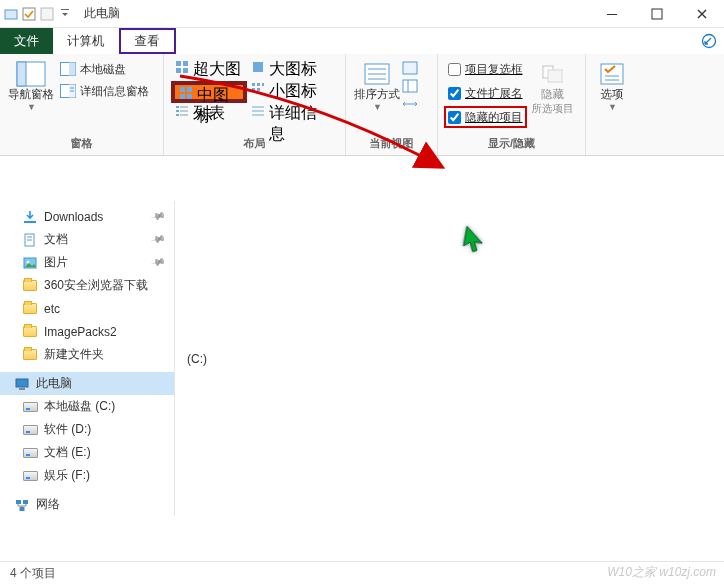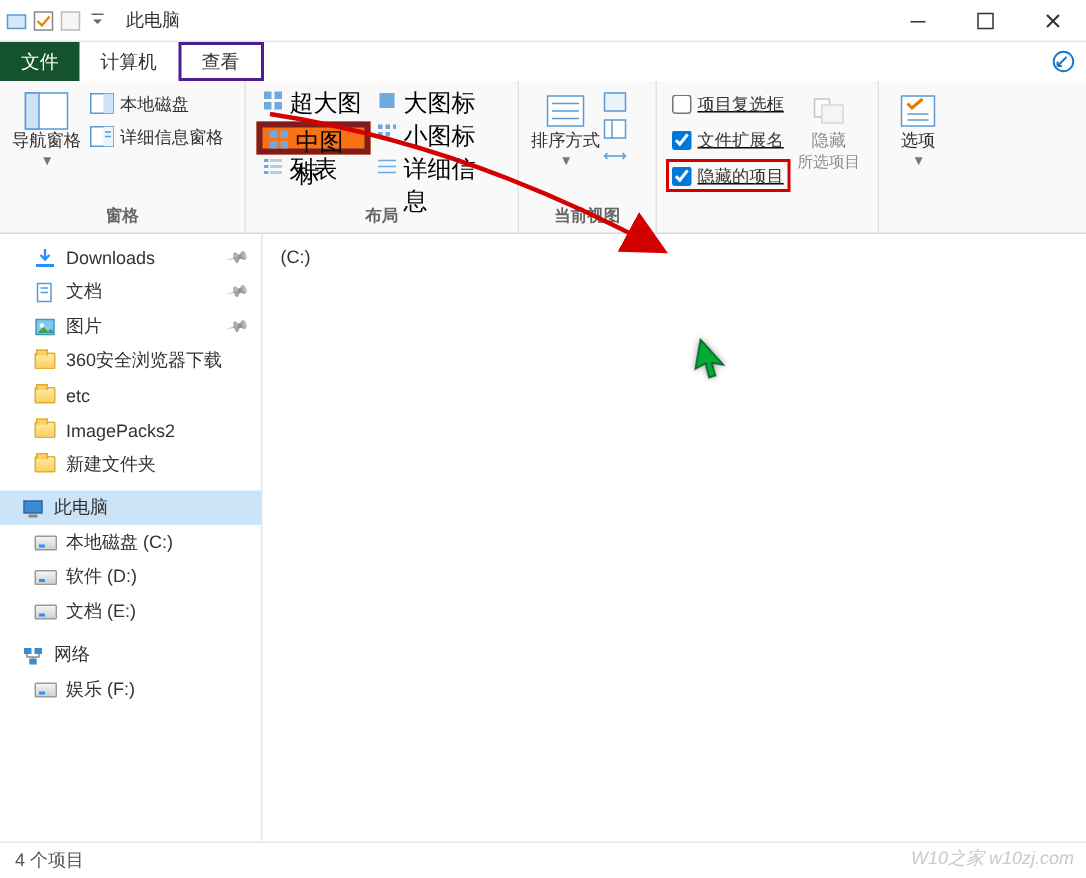--- a/index.html
+++ b/index.html
@@ -32,21 +32,21 @@
 .lay-grid { display: grid; grid-template-columns: repeat(2, 76px); grid-auto-rows: 22px; border: 1px solid transparent; }
 .laycell { display: flex; align-items: flex-start; gap: 3px; padding: 0 3px; font-size: 16px; }
 .laycell.sel { border: 4px solid #7f1d1d; background: #f97316; }
 
 .checks { display: flex; flex-direction: column; gap: 2px; text-decoration: underline; }
 .checks .smrow input { accent-color: #0078d7; }
 .checks .smrow.hl { border: 2px solid #d40000; padding: 0 2px; height: 22px; }
 
 .arrow-svg { position: absolute; left: 170px; top: 12px; width: 290px; height: 120px; pointer-events: none; z-index: 10; }
 
-.body-area { display: flex; height: calc(585px - 28px - 26px - 102px - 24px); }
+.body-area { display: flex; height: calc(585px - 28px - 26px - 102px - 24px); align-items: center; }
 .sidebar { width: 175px; border-right: 1px solid #e5e5e5; padding-top: 4px; overflow: hidden; }
 .sbitem { display: flex; align-items: center; height: 23px; padding-left: 22px; gap: 6px; font-size: 12px; color: #333; white-space: nowrap; position: relative; }
 .sbitem.pin::after { content: "📌"; position: absolute; right: 10px; font-size: 10px; opacity: .6; transform: rotate(30deg); filter: grayscale(1); }
 .sbitem.sel { background: #cce4f7; }
 .sbitem.top { padding-left: 14px; }
 .sbico { width: 16px; height: 16px; display: flex; align-items: center; justify-content: center; flex-shrink: 0; }
 .folder-ico { background: linear-gradient(#ffe9a3,#fcd060); border:1px solid #e0b030; width:14px; height:11px; border-radius:1px; position:relative; }
 .folder-ico::before { content:""; position:absolute; top:-3px; left:0; width:6px; height:3px; background:#fcd060; border:1px solid #e0b030; border-bottom:none; }
 .drive-ico { width:15px; height:10px; background:linear-gradient(#f5f5f5,#d0d0d0); border:1px solid #999; border-radius:1px; position:relative; }
 .drive-ico::after { content:""; position:absolute; bottom:1px; left:2px; width:4px; height:2px; background:#2b90ff; }
@@ -295,20 +295,21 @@
         <span class="ico">
             <svg width="26" height="24">
               <rect x="3" y="4" width="10" height="12" fill="#fff" stroke="#999"></rect>
               <rect x="8" y="8" width="14" height="12" fill="#f3f3f3" stroke="#bbb"></rect>
             </svg>
           </span>
         <span class="lbl">隐藏</span>
         <span class="lbl" style="font-size:10.5px">所选项目</span>
       </div>
     </div>
+    <div class="rlabel">显示/隐藏</div>
   </div>
 
   <div class="rgroup" style="width:52px;border-right:none">
     <div class="rbody">
       <div class="bigbtn" style="width:44px">
         <span class="ico">
             <svg width="28" height="26">
               <rect x="3" y="3" width="22" height="20" fill="#fff" stroke="#5a9bd5"></rect>
               <path d="M7 8 l3 3 l7 -6" stroke="#e07b00" fill="none" stroke-width="2"></path>
               <line x1="7" y1="15" x2="21" y2="15" stroke="#5a9bd5"></line>
@@ -408,38 +409,38 @@
           <span class="drive-ico"></span>
         </span>
         <span>软件 (D:)</span>
       </div>
     <div class="sbitem">
         <span class="sbico">
           <span class="drive-ico"></span>
         </span>
         <span>文档 (E:)</span>
       </div>
+    <div class="sbitem">
+        <span class="sbico">
+          <span class="drive-ico"></span>
+        </span>
+        <span>娱乐 (F:)</span>
+      </div>
+
     <div class="sbitem top" style="margin-top:6px">
         <span class="sbico">
           <svg width="16" height="16">
             <rect x="2" y="3" width="5" height="4" fill="#3b8bd1"></rect>
             <rect x="9" y="3" width="5" height="4" fill="#3b8bd1"></rect>
             <rect x="5.5" y="10" width="5" height="4" fill="#3b8bd1"></rect>
             <path d="M4 7 v2 h8 v-2 M8 9 v1" stroke="#888" fill="none"></path>
           </svg>
         </span>
         <span>网络</span>
       </div>
-
-    <div class="sbitem">
-        <span class="sbico">
-          <span class="drive-ico"></span>
-        </span>
-        <span>娱乐 (F:)</span>
-      </div>
   </div>
 
   <div class="content">
     <span>(C:)</span>
   </div>
 </div>
 
 <span class="cursor-ico">
   <svg width="30" height="30">
       <path d="M4 2 L4 22 L10 17 L14 26 L18 24 L14 16 L22 16 Z" fill="#0a3" stroke="#052" stroke-width="1"></path>

